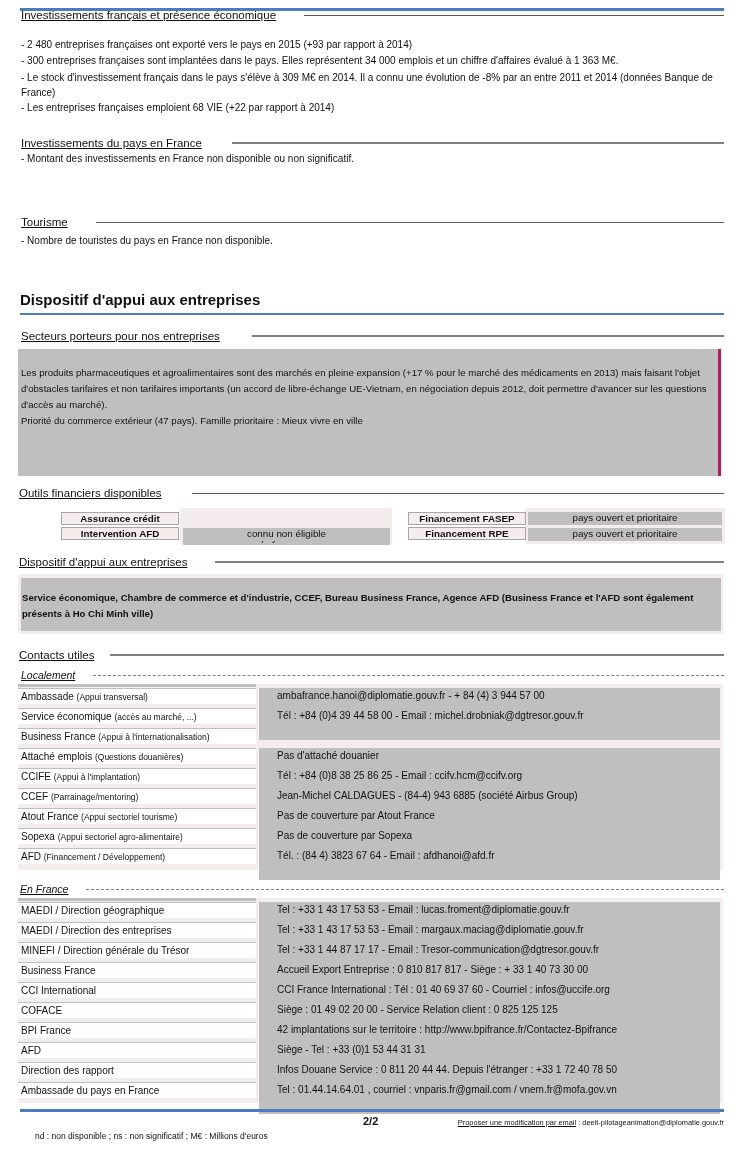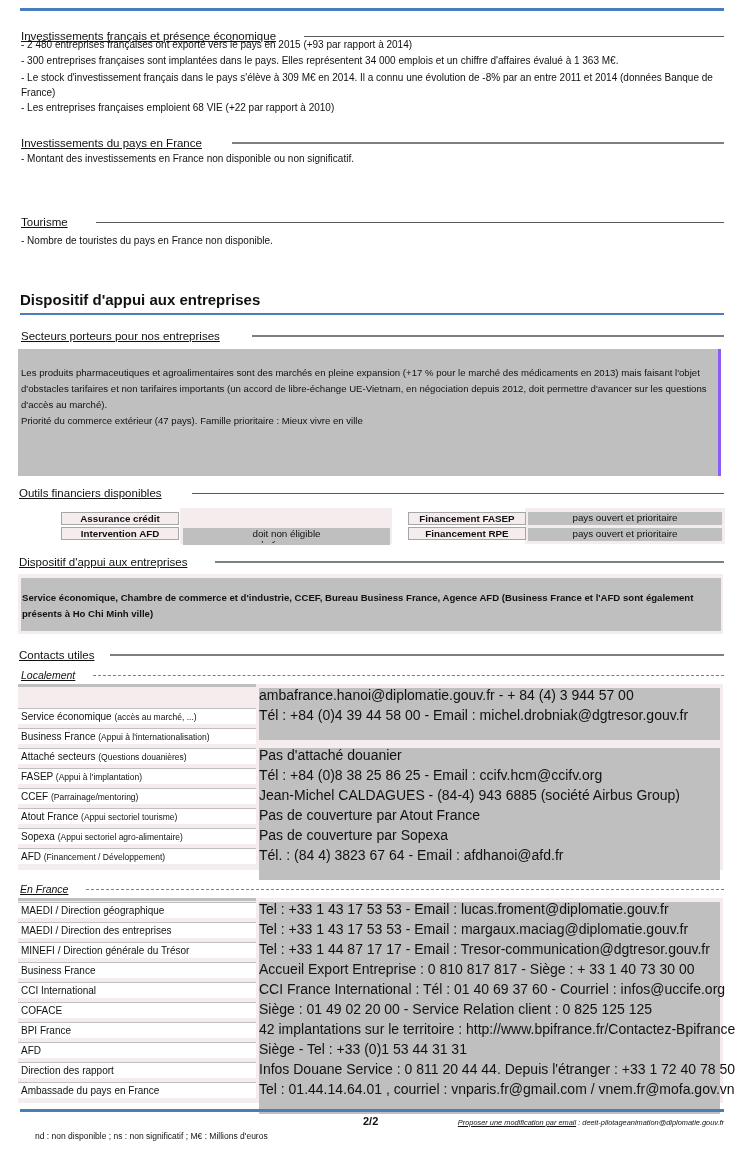--- a/index.html
+++ b/index.html
@@ -8,53 +8,53 @@
     .rule-blue { position: absolute; left: 20px; width: 704px; height: 3px; background: #4a7ebb; }
     .sec-head { position: absolute; left: 21px; right: 19px; height: 14px; display: flex; align-items: center; font-size: 11.5px; }
     .sec-head .label { text-decoration: underline; white-space: nowrap; font-weight: normal; }
     .sec-head .line { flex: 1; height: 2px; background: #7f7f7f; margin-left: 30px; }
     .sec-head .line.thin { height: 1px; background: #595959; }
     .sec-head .line.dash { height: 0; border-top: 1px dashed #7f7f7f; background: none; margin-left: 30px; }
     .sec-head.italic .label { font-style: italic; }
     .bullets { position: absolute; left: 21px; width: 700px; font-size: 10px; line-height: 16.3px; }
     .bullets div { margin: 0; }
     .big-title { position: absolute; left: 20px; top: 291px; font-size: 15px; font-weight: bold; }
-    .grey-box { position: absolute; left: 18px; width: 703px; background: #bfbfbf; font-size: 9.6px; line-height: 16px; box-sizing: border-box; border-right: 3px solid #8b5cf6; }
+    .grey-box { position: absolute; left: 18px; width: 703px; background: #bfbfbf; font-size: 9.6px; line-height: 16px; box-sizing: border-box; border-right: 3px solid #be185d; }
     .fin { position: absolute; font-size: 10px; }
     .fin .key { position: absolute; width: 118px; height: 13px; background: #f5eded; border: 1px solid #a6a6a6; box-sizing: border-box; text-align: center; font-weight: bold; line-height: 12px; font-size: 9.8px; }
     .fin .val { position: absolute; height: 13px; background: #bfbfbf; text-align: center; line-height: 11px; font-size: 9.8px; }
     .fin .bg { position: absolute; background: #f5eded; }
     .ctable { position: absolute; left: 18px; width: 705px; background: #f5eded; }
     .crow { position: absolute; left: 0; height: 17px; width: 705px; }
     .crow .k { position: absolute; left: 0; top: 2px; width: 238px; height: 16px; background: #fff; border-top: 1px solid #bfbfbf; font-size: 10px; line-height: 15px; padding-left: 3px; box-sizing: border-box; white-space: nowrap; }
     .crow .k .sub { font-size: 8.5px; }
-    .crow .v { position: absolute; left: 241px; top: 2px; width: 461px; height: 32px; background: #bfbfbf; font-size: 14px; line-height: 15px; padding-left: 0; box-sizing: border-box; white-space: nowrap; }
+    .crow .v { position: absolute; left: 241px; top: 2px; width: 461px; height: 32px; background: #bfbfbf; font-size: 10px; line-height: 15px; padding-left: 18px; box-sizing: border-box; white-space: nowrap; }
     .ctop { position: absolute; left: 0; width: 238px; height: 3px; background: #bfbfbf; }
     .footer { position: absolute; top: 1115px; left: 0; width: 743px; height: 14px; font-size: 8.5px; }
     .footer .legend { position: absolute; left: 27px; top: 16px; padding-left: 8px; }
     .footer .pagenum { position: absolute; left: 363px; top: 0px; font-size: 11px; font-weight: bold; }
-    .footer .propose { position: absolute; right: 19px; top: 3px; font-size: 7.4px; font-style: italic; white-space: nowrap; }
+    .footer .propose { position: absolute; right: 19px; top: 3px; font-size: 7.4px; white-space: nowrap; }
     .footer .propose a { color: #111; text-decoration: underline; }
   </style>
 </head>
 <body>
 
 <div class="page">
 
   <div class="rule-blue" style="top:8px;"></div>
 
-  <div class="sec-head" style="top:29px;">
+  <div class="sec-head" style="top:8px;">
     <span class="label">Investissements français et présence économique</span>
     <span class="line thin" style="margin-left:28px;"></span>
   </div>
   <div class="bullets" style="top:37px;">
     <div>- 2 480 entreprises françaises ont exporté vers le pays en 2015 (+93 par rapport à 2014)</div>
     <div>- 300 entreprises françaises sont implantées dans le pays. Elles représentent 34 000 emplois et un chiffre d'affaires évalué à 1 363 M€.</div>
     <div style="line-height:15px;">- Le stock d'investissement français dans le pays s'élève à 309 M€ en 2014. Il a connu une évolution de -8% par an entre 2011 et 2014 (données Banque de France)</div>
-    <div>- Les entreprises françaises emploient 68 VIE (+22 par rapport à 2010)</div>
+    <div>- Les entreprises françaises emploient 68 VIE (+22 par rapport à 2014)</div>
   </div>
 
   <div class="sec-head" style="top:136px;">
     <span class="label">Investissements du pays en France</span>
     <span class="line" style="margin-left:30px;"></span>
   </div>
   <div class="bullets" style="top:151px;">
     <div>- Montant des investissements en France non disponible ou non significatif.</div>
   </div>
 
@@ -81,21 +81,21 @@
   <div class="sec-head" style="top:486px; left:19px;">
     <span class="label">Outils financiers disponibles</span>
     <span class="line thin" style="margin-left:30px;"></span>
   </div>
   <div class="fin" style="left:0; top:0;">
     <div class="bg" style="left:180px; top:508px; width:212px; height:36px;"></div>
     <div class="bg" style="left:525px; top:508px; width:200px; height:36px;"></div>
     <div class="key" style="left:61px; top:512px;">Assurance crédit</div>
     <div class="val" style="left:183px; top:512px; width:207px;margin-top:20px;">pays ouvert</div>
     <div class="key" style="left:61px; top:527px;">Intervention AFD</div>
-    <div class="val" style="left:183px; top:528px; width:207px;">doit non éligible</div>
+    <div class="val" style="left:183px; top:528px; width:207px;">connu non éligible</div>
     <div class="key" style="left:408px; top:512px;">Financement FASEP</div>
     <div class="val" style="left:528px; top:512px; width:194px;">pays ouvert et prioritaire</div>
     <div class="key" style="left:408px; top:527px;">Financement RPE</div>
     <div class="val" style="left:528px; top:528px; width:194px;">pays ouvert et prioritaire</div>
   </div>
 
   <div class="sec-head" style="top:555px; left:19px;">
     <span class="label">Dispositif d'appui aux entreprises</span>
     <span class="line" style="margin-left:28px;"></span>
   </div>
@@ -109,35 +109,36 @@
     <span class="line" style="margin-left:16px;"></span>
   </div>
   <div class="sec-head italic" style="top:668px; left:21px; font-size:10.5px;">
     <span class="label">Localement</span>
     <span class="line dash" style="margin-left:18px;"></span>
   </div>
 
   <div class="ctable" style="top:684px; height:186px;">
     <div class="ctop" style="top:0;"></div>
     <div class="crow" style="top:2px;">
+      <div class="k"><span>Ambassade</span> <span class="sub">(Appui transversal)</span></div>
       <div class="v">ambafrance.hanoi@diplomatie.gouv.fr - + 84 (4) 3 944 57 00</div>
     </div>
     <div class="crow" style="top:22px;">
       <div class="k"><span>Service économique</span> <span class="sub">(accès au marché, ...)</span></div>
       <div class="v">Tél : +84 (0)4 39 44 58 00 - Email : michel.drobniak@dgtresor.gouv.fr</div>
     </div>
     <div class="crow" style="top:42px;">
       <div class="k"><span>Business France</span> <span class="sub">(Appui à l'internationalisation)</span></div>
     </div>
     <div class="crow" style="top:62px;">
-      <div class="k"><span>Attaché secteurs</span> <span class="sub">(Questions douanières)</span></div>
+      <div class="k"><span>Attaché emplois</span> <span class="sub">(Questions douanières)</span></div>
       <div class="v">Pas d'attaché douanier</div>
     </div>
     <div class="crow" style="top:82px;">
-      <div class="k"><span>FASEP</span> <span class="sub">(Appui à l'implantation)</span></div>
+      <div class="k"><span>CCIFE</span> <span class="sub">(Appui à l'implantation)</span></div>
       <div class="v">Tél : +84 (0)8 38 25 86 25 - Email : ccifv.hcm@ccifv.org</div>
     </div>
     <div class="crow" style="top:102px;">
       <div class="k"><span>CCEF</span> <span class="sub">(Parrainage/mentoring)</span></div>
       <div class="v">Jean-Michel CALDAGUES  - (84-4) 943 6885 (société Airbus Group)</div>
     </div>
     <div class="crow" style="top:122px;">
       <div class="k"><span>Atout France</span> <span class="sub">(Appui sectoriel tourisme)</span></div>
       <div class="v">Pas de couverture par Atout France</div>
     </div>

